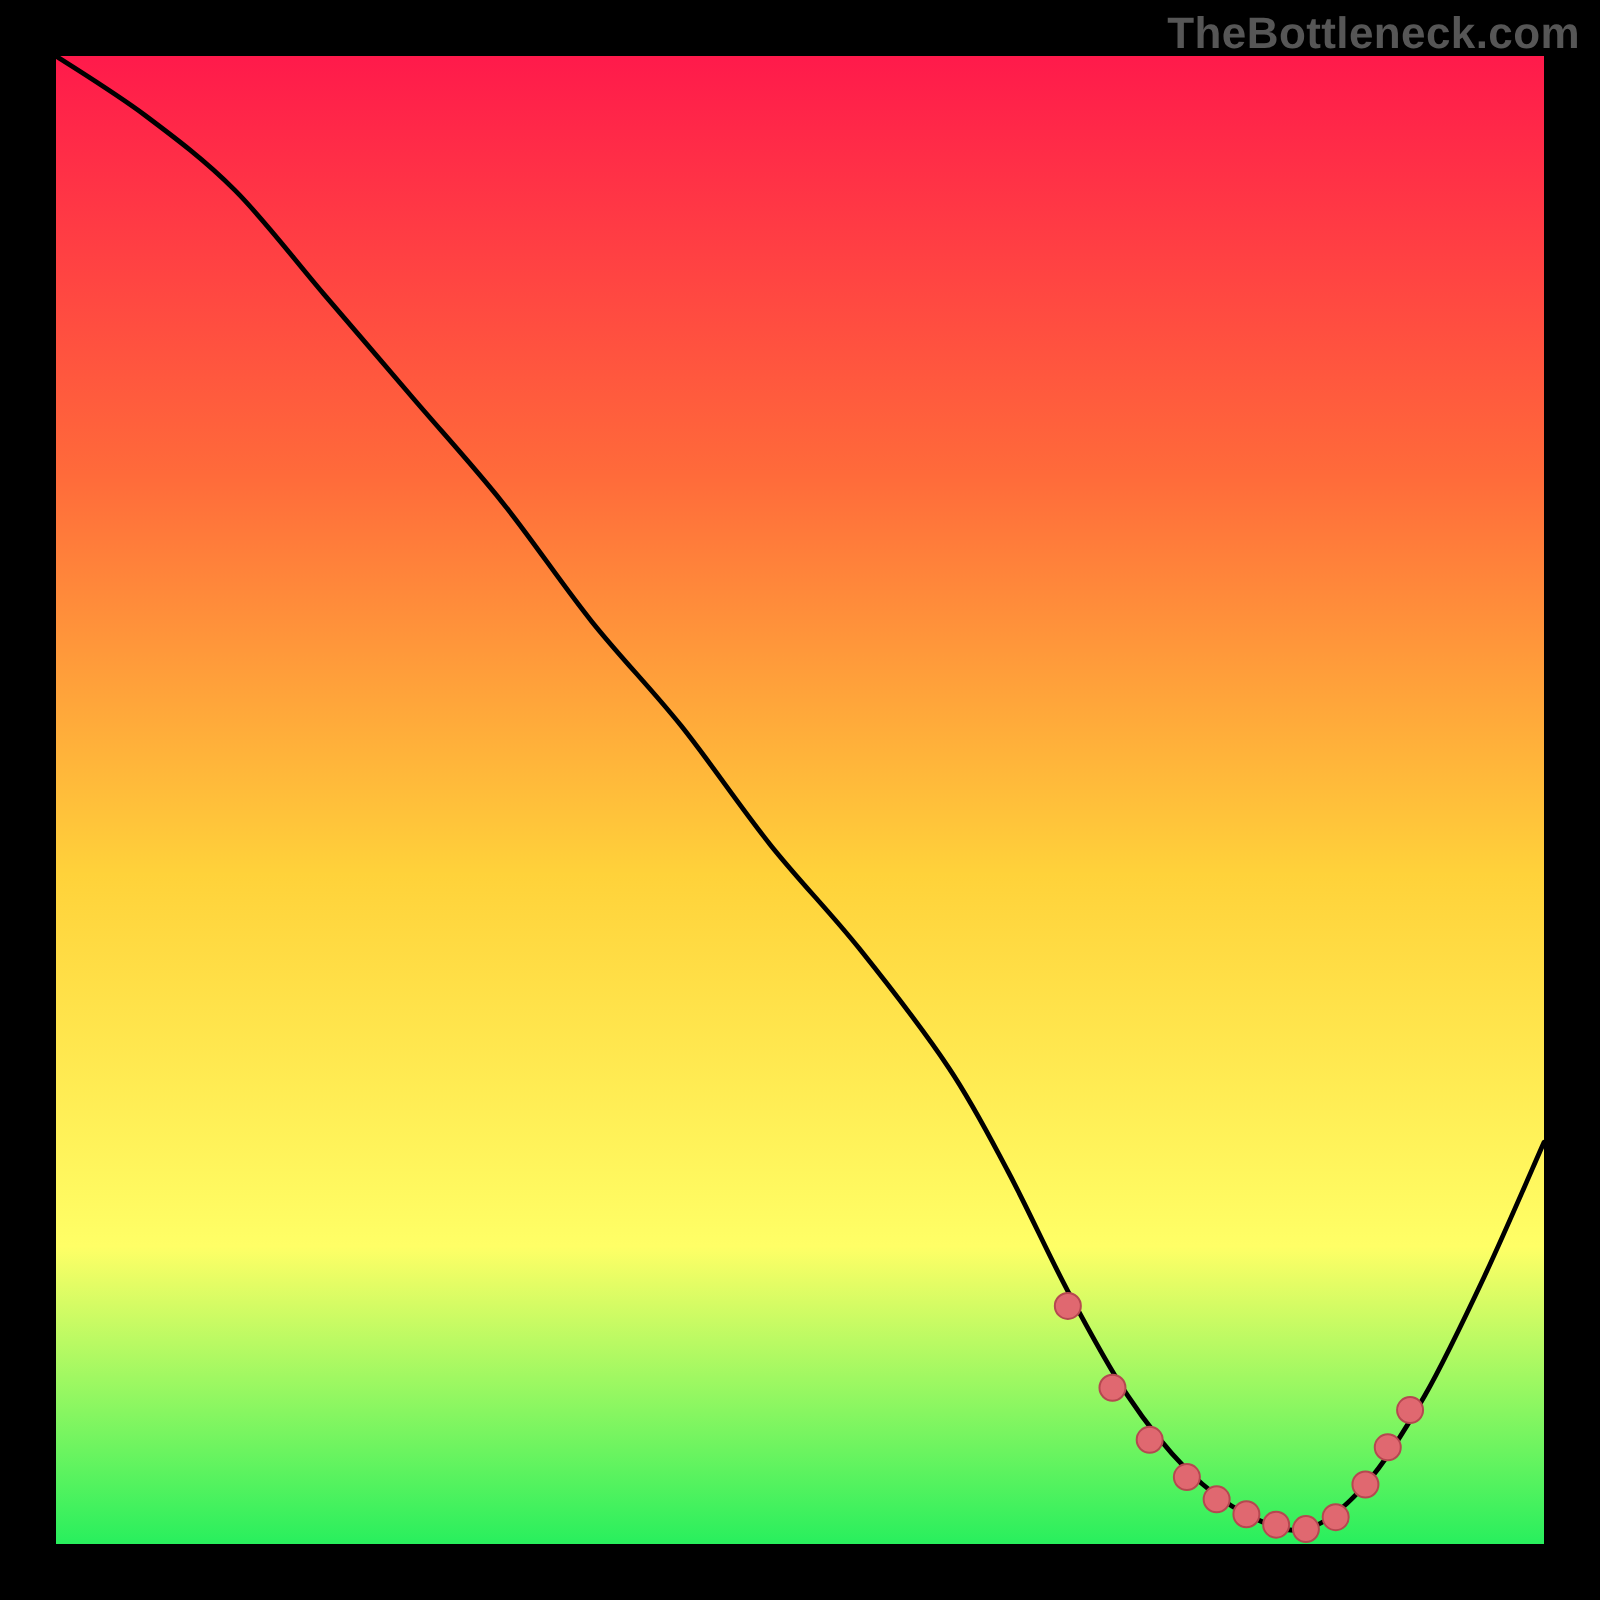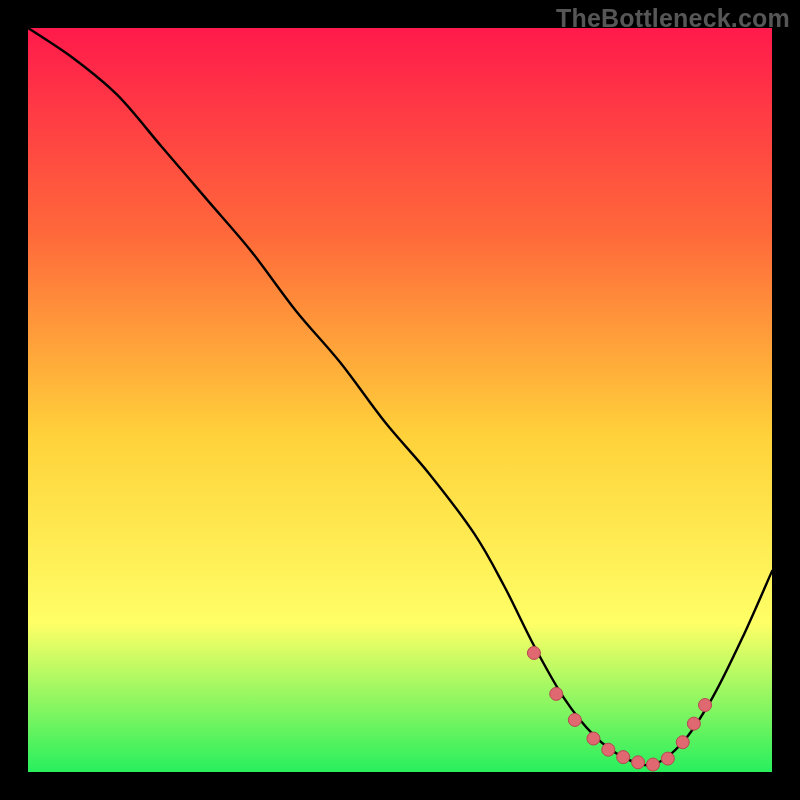--- a/index.html
+++ b/index.html
@@ -19,21 +19,21 @@
   svg.chart {
     position: absolute;
     left: 0;
     top: 0;
   }
   .watermark {
     position: absolute;
     top: 4px;
     right: 10px;
     font-family: Arial, Helvetica, sans-serif;
-    font-size: 25px;
+    font-size: 22px;
     font-weight: 600;
     color: #565656;
     letter-spacing: 0.2px;
     user-select: none;
   }
 </style>
 </head>
 <body>
 
 <div class="stage">

